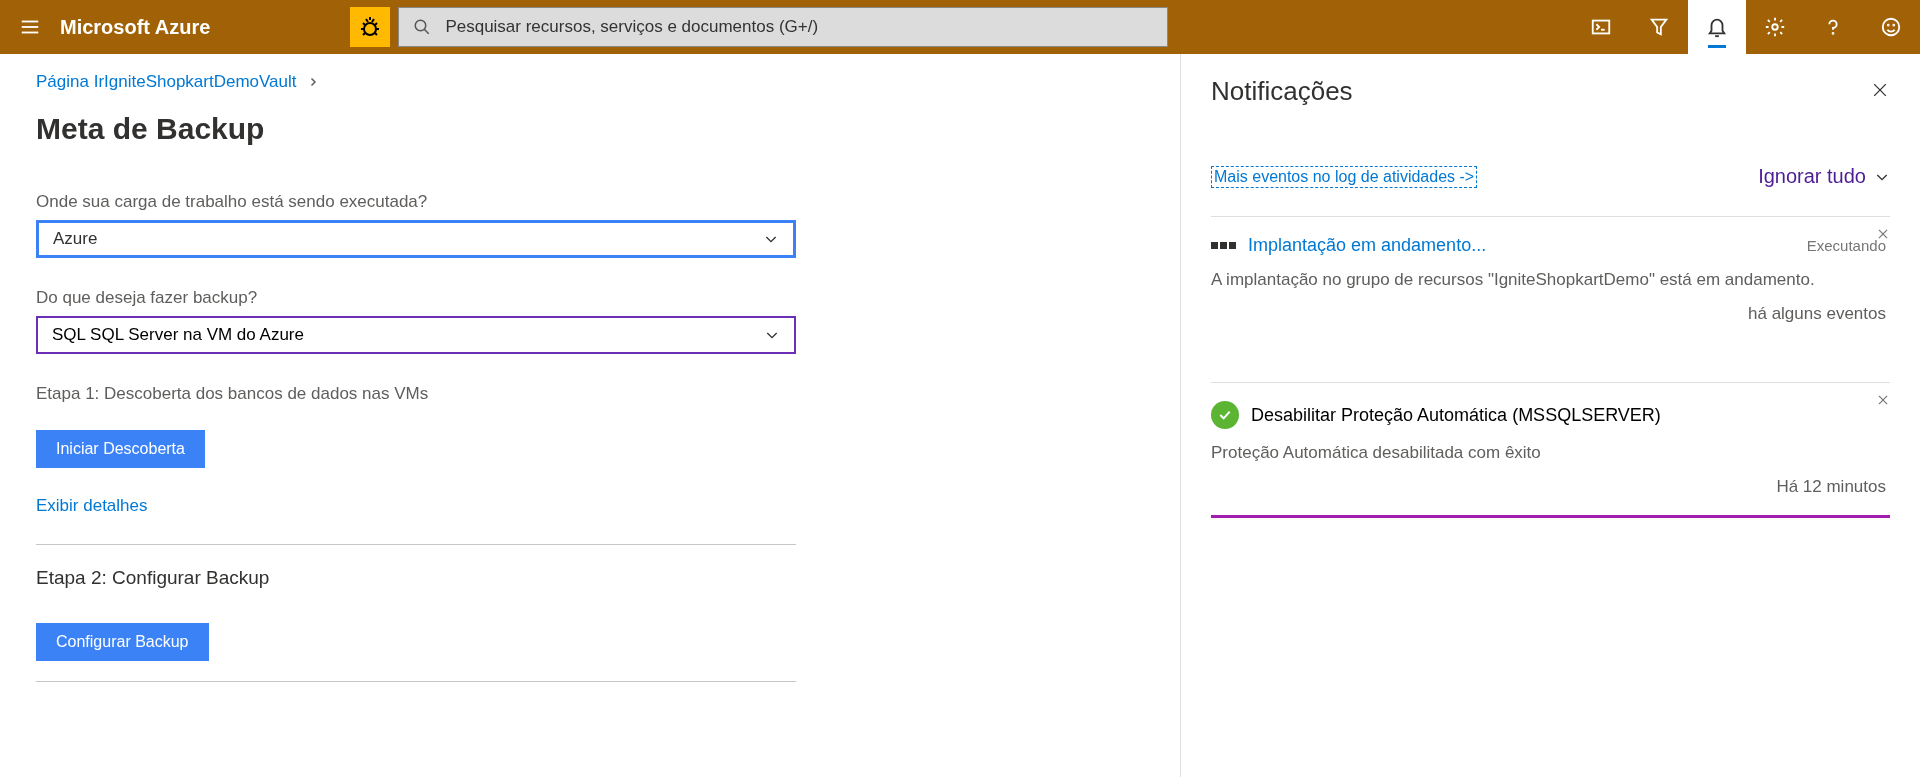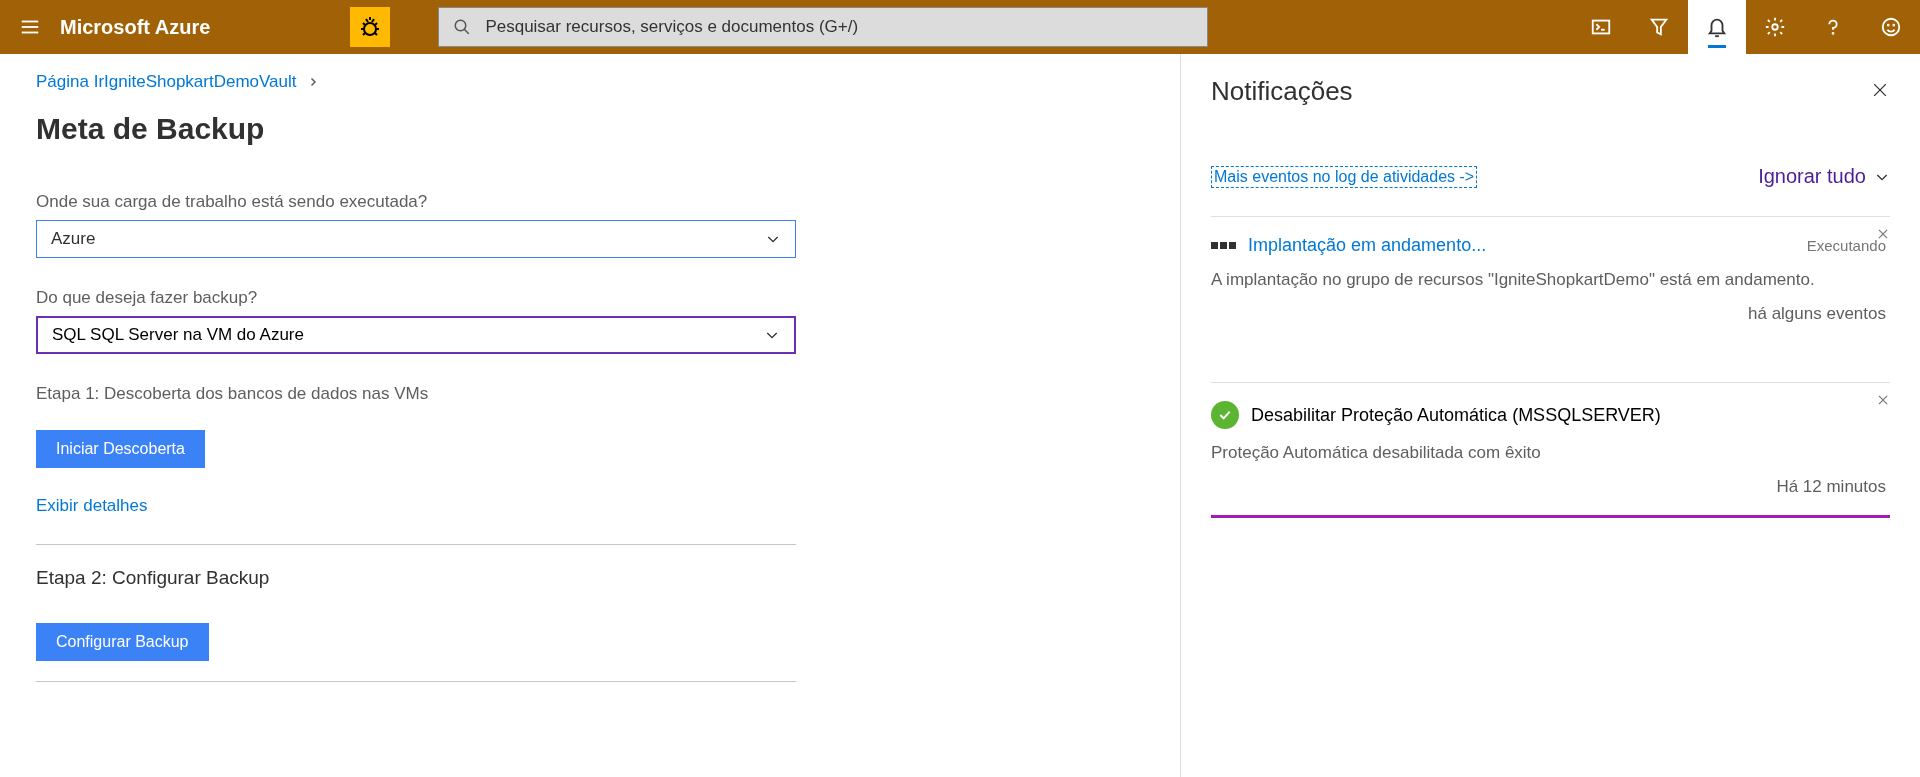--- a/index.html
+++ b/index.html
@@ -139,21 +139,21 @@
   margin-bottom: 46px;
 }
 .field-label {
   font-size: 17px;
   color: #605e5c;
   margin-bottom: 8px;
 }
 .dropdown {
   width: 760px;
   height: 38px;
-  border: 1px solid #3b82f6;
+  border: 3px solid #3b82f6;
   display: flex;
   align-items: center;
   justify-content: space-between;
   padding: 0 14px;
   font-size: 17px;
   color: #323130;
   cursor: pointer;
   background: #fff;
   margin-bottom: 30px;
 }
@@ -324,21 +324,21 @@
 
 <div class="header">
   <div class="hamburger">
     <svg viewBox="0 0 24 24" fill="none" stroke="#fff" stroke-width="2">
         <line x1="3" y1="6" x2="21" y2="6"></line>
         <line x1="3" y1="12" x2="21" y2="12"></line>
         <line x1="3" y1="18" x2="21" y2="18"></line>
       </svg>
   </div>
   <div class="brand">Microsoft Azure</div>
-  <div style="flex:1; display:flex; align-items:flex-start; margin-left:100px;gap:40px;">
+  <div style="flex:1; display:flex; align-items:flex-start; margin-left:100px;">
     <div class="preview-badge">
       <svg viewBox="0 0 24 24" fill="none" stroke="#000" stroke-width="2">
           <circle cx="12" cy="14" r="6"></circle>
           <line x1="12" y1="2" x2="12" y2="5"></line>
           <line x1="8" y1="4" x2="10" y2="7"></line>
           <line x1="16" y1="4" x2="14" y2="7"></line>
           <line x1="3" y1="14" x2="6" y2="14"></line>
           <line x1="18" y1="14" x2="21" y2="14"></line>
           <line x1="5" y1="8" x2="7" y2="10"></line>
           <line x1="19" y1="8" x2="17" y2="10"></line>

